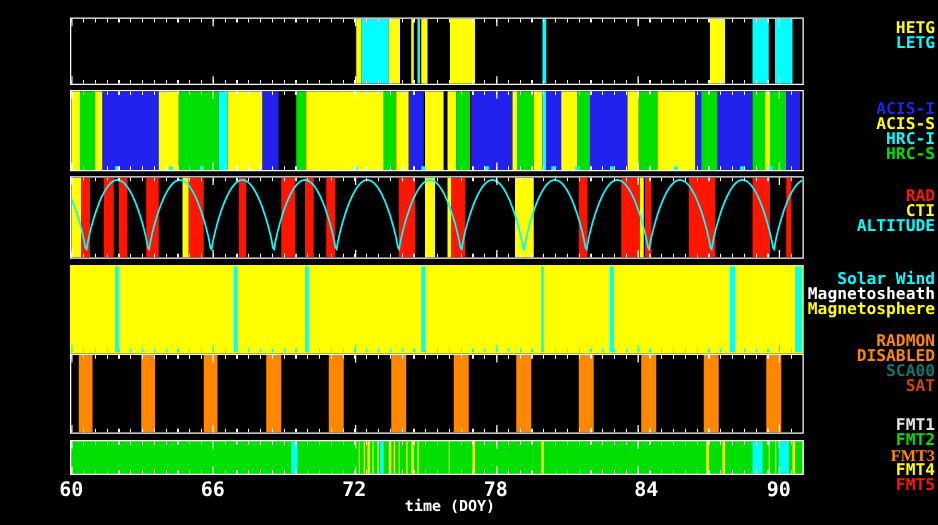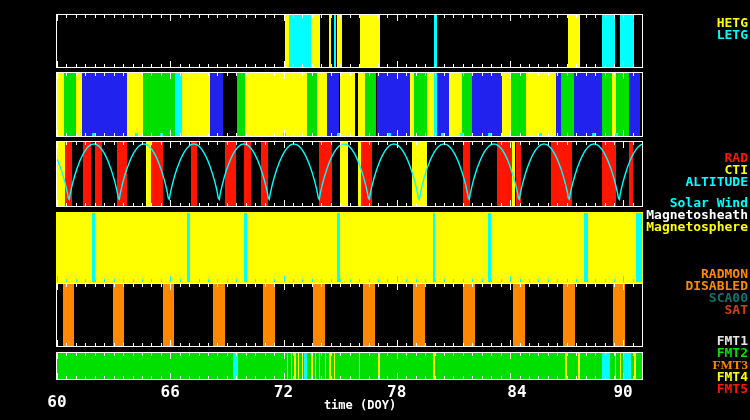--- a/index.html
+++ b/index.html
@@ -242,42 +242,48 @@
         <div class="majtick" style="top: 0px; left: 339.7px; background: rgb(255, 255, 255);"></div>
         <div class="majtick" style="top: 0px; left: 452.9px; background: rgb(255, 255, 255);"></div>
         <div class="majtick" style="top: 0px; left: 566.1px; background: rgb(255, 255, 255);"></div>
       </div>
     </div>
   <div class="xaxis-label">time (DOY)</div>
 <div class="legend-group" style="top: 17px;">
       <div class="legend-line" style="color: rgb(255, 255, 0);">HETG</div>
       <div class="legend-line" style="color: rgb(0, 255, 255);">LETG</div>
     </div>
+    <div class="legend-group" style="top: 82px;">
+      <div class="legend-line" style="color: rgb(34, 34, 238);">ACIS-I</div>
+      <div class="legend-line" style="color: rgb(255, 255, 0);">ACIS-S</div>
+      <div class="legend-line" style="color: rgb(0, 255, 255);">HRC-I</div>
+      <div class="legend-line" style="color: rgb(0, 224, 0);">HRC-S</div>
+    </div>
     <div class="legend-group" style="top: 152px;">
       <div class="legend-line" style="color: rgb(255, 21, 0);">RAD</div>
       <div class="legend-line" style="color: rgb(255, 255, 0);">CTI</div>
       <div class="legend-line" style="color: rgb(0, 255, 255);">ALTITUDE</div>
     </div>
-    <div class="legend-group" style="top: 197px;">
+    <div class="legend-group" style="top: 218px;">
       <div class="legend-line" style="color: rgb(0, 255, 255);">Solar Wind</div>
       <div class="legend-line" style="color: rgb(255, 255, 255);">Magnetosheath</div>
       <div class="legend-line" style="color: rgb(255, 255, 0);">Magnetosphere</div>
     </div>
     <div class="legend-group" style="top: 268px;">
       <div class="legend-line" style="color: rgb(255, 136, 0);">RADMON</div>
       <div class="legend-line" style="color: rgb(255, 136, 0);">DISABLED</div>
       <div class="legend-line" style="color: #0f766e;">SCA00</div>
       <div class="legend-line" style="color: rgb(204, 68, 17);">SAT</div>
     </div>
     <div class="legend-group" style="top: 335px;">
       <div class="legend-line" style="color: #e5e5e5;">FMT1</div>
       <div class="legend-line" style="color: rgb(0, 224, 0);">FMT2</div>
       <div class="legend-line" style="color: rgb(255, 136, 0); font-family: Liberation Serif, serif;">FMT3</div>
       <div class="legend-line" style="color: rgb(255, 255, 0);">FMT4</div>
       <div class="legend-line" style="color: rgb(255, 21, 0);">FMT5</div>
     </div>
-    <div class="axis-num" style="left: 40px; top: 382px; margin-top: 10px;">60</div>
+    <div class="axis-num" style="left: 40px; top: 382px;">60</div>
     <div class="axis-num" style="left: 153.2px; top: 382px;">66</div>
     <div class="axis-num" style="left: 266.5px; top: 382px;">72</div>
     <div class="axis-num" style="left: 379.7px; top: 382px;">78</div>
     <div class="axis-num" style="left: 500px; top: 382px;">84</div>
     <div class="axis-num" style="left: 606.1px; top: 382px;">90</div>
   </div>
 
 </body></html>

